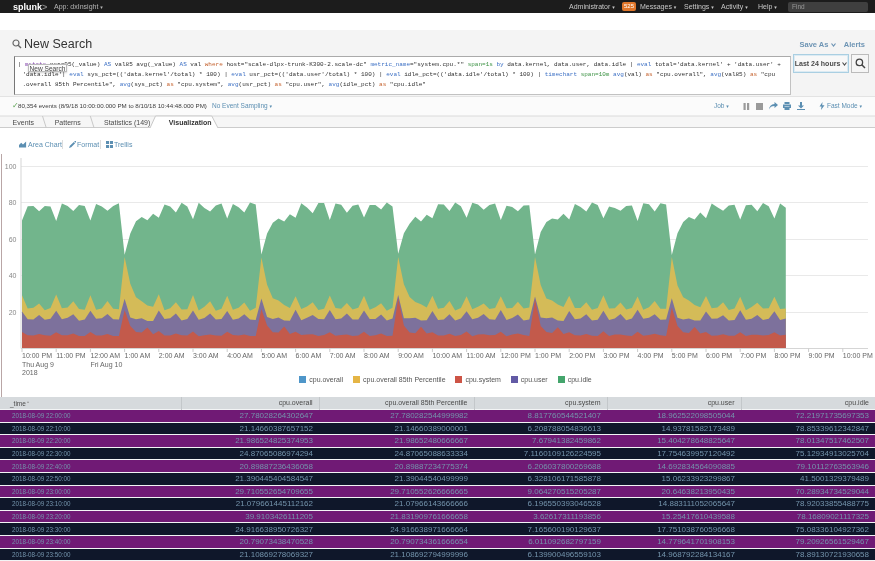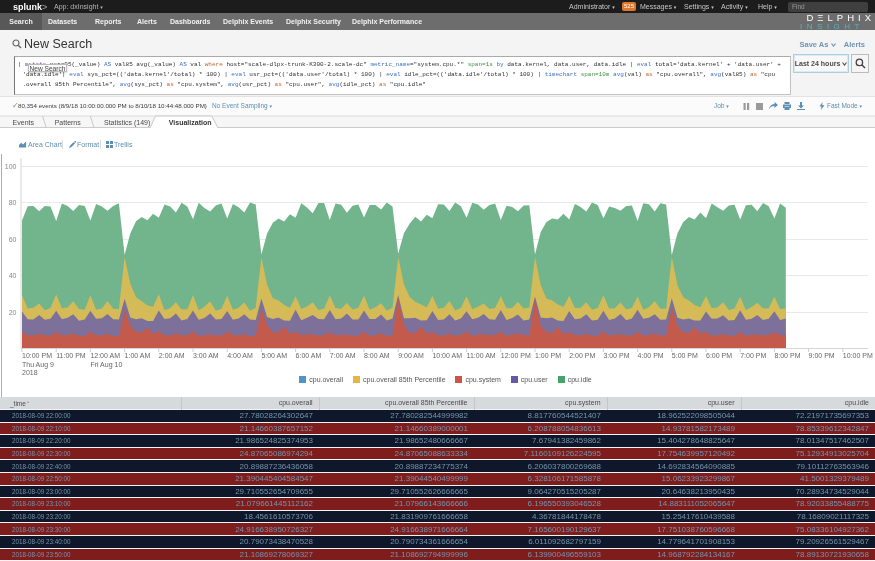--- a/index.html
+++ b/index.html
@@ -52,50 +52,39 @@
 .yl{font-size:7px;fill:#888;text-anchor:end;font-family:"Liberation Sans",sans-serif}
 
 #legend{left:8px;top:376px;width:875px;height:10px;text-align:center;font-size:7px;color:#555}
 #legend span.sw{display:inline-block;width:7px;height:7px;margin:0 3px 0 8px;vertical-align:-1px}
 
 #dtable{left:0;top:396.5px;width:875px;border-collapse:collapse;font-size:8px;table-layout:fixed}
 #dtable th{background:#d6dadd;color:#4a4a4a;font-weight:normal;font-size:7px;text-align:right;height:13px;padding:0 6px;border-left:1px solid #c3c7ca;overflow:hidden}
 #dtable th.tc{text-align:left;border-left:none;font-size:6.5px;padding-left:10px}
 #dtable td{color:#7494ac;text-align:right;height:12.6px;padding:0 6px;border-top:1px solid #f2f4f5;overflow:hidden;white-space:nowrap}
 #dtable td.tc{text-align:left;font-size:6.3px;padding-left:12px}
-#dtable tr.odd td{background:#0f172a}
-#dtable tr.even td{background:#7f1d1d}
+#dtable tr.odd td{background:#701a75}
+#dtable tr.even td{background:#0f172a}
 
 #ledge{left:1px;top:30px;width:1px;height:531px;background:#b9a6a6}
 </style></head>
 <body>
 <div id="page">
 <div class="abs" id="ledge"></div>
 <div class="abs" id="searchbg"></div>
 <div class="abs" id="topbar">
   <div class="logo">splunk<i>&gt;</i></div>
   <div class="app">App: dxInsight <span style="font-size:5px">▾</span></div>
   <div class="ritem" style="left:569px">Administrator <span style="font-size:5px">▾</span></div>
   <div class="ritem" style="left:640px">Messages <span style="font-size:5px">▾</span></div>
   <div class="ritem" style="left:684px">Settings <span style="font-size:5px">▾</span></div>
   <div class="ritem" style="left:721px">Activity <span style="font-size:5px">▾</span></div>
   <div class="ritem" style="left:758px">Help <span style="font-size:5px">▾</span></div>
   <div id="badge">525</div>
   <div id="find">Find</div>
-</div>
-<div class="abs" id="menubar">
-  <div class="mi" id="mi-search">Search</div>
-  <div class="mi" style="left:48px">Datasets</div>
-  <div class="mi" style="left:95px">Reports</div>
-  <div class="mi" style="left:137px">Alerts</div>
-  <div class="mi" style="left:170px">Dashboards</div>
-  <div class="mi" style="left:223px">Delphix Events</div>
-  <div class="mi" style="left:286px">Delphix Security</div>
-  <div class="mi" style="left:352px">Delphix Performance</div>
-  <div id="dlogo">DΞLPHIX<span class="ins">INSIGHT</span></div>
 </div>
 <div class="abs" id="nsh">
   <svg class="mag" width="10" height="10" viewBox="0 0 10 10">
         <circle cx="4" cy="4" r="3" fill="none" stroke="#666" stroke-width="1.2"></circle>
         <line x1="6.2" y1="6.2" x2="9" y2="9" stroke="#666" stroke-width="1.4"></line>
       </svg>
   <h1>New Search</h1>
   <div class="links">Save As <svg width="5" height="4" viewBox="0 0 5 4" style="margin:0 1px">
           <polyline points="0.5,0.5 2.5,3 4.5,0.5" fill="none" stroke="#6d94b4" stroke-width="1.2"></polyline>
         </svg>&nbsp;&nbsp;&nbsp;<span>Alerts</span></div>
@@ -320,23 +309,23 @@
 <tr class="even">
           <td class="tc">2018-08-09 23:10:00</td>
           <td>21.079661445112162</td>
           <td>21.07966143666666</td>
           <td>6.196550393046528</td>
           <td>14.883111052065647</td>
           <td>78.92033855488775</td>
         </tr>
 <tr class="odd">
           <td class="tc">2018-08-09 23:20:00</td>
-          <td>18.4561610573706</td>
+          <td>39.9103426111205</td>
           <td>21.831909761666658</td>
-          <td>4.36781844178478</td>
+          <td>3.62617311193856</td>
           <td>15.25417610439588</td>
           <td>78.16809021117325</td>
         </tr>
 <tr class="even">
           <td class="tc">2018-08-09 23:30:00</td>
           <td>24.916638950726327</td>
           <td>24.916638971666664</td>
           <td>7.165600190129637</td>
           <td>17.751038760596668</td>
           <td>75.08336104927362</td>

